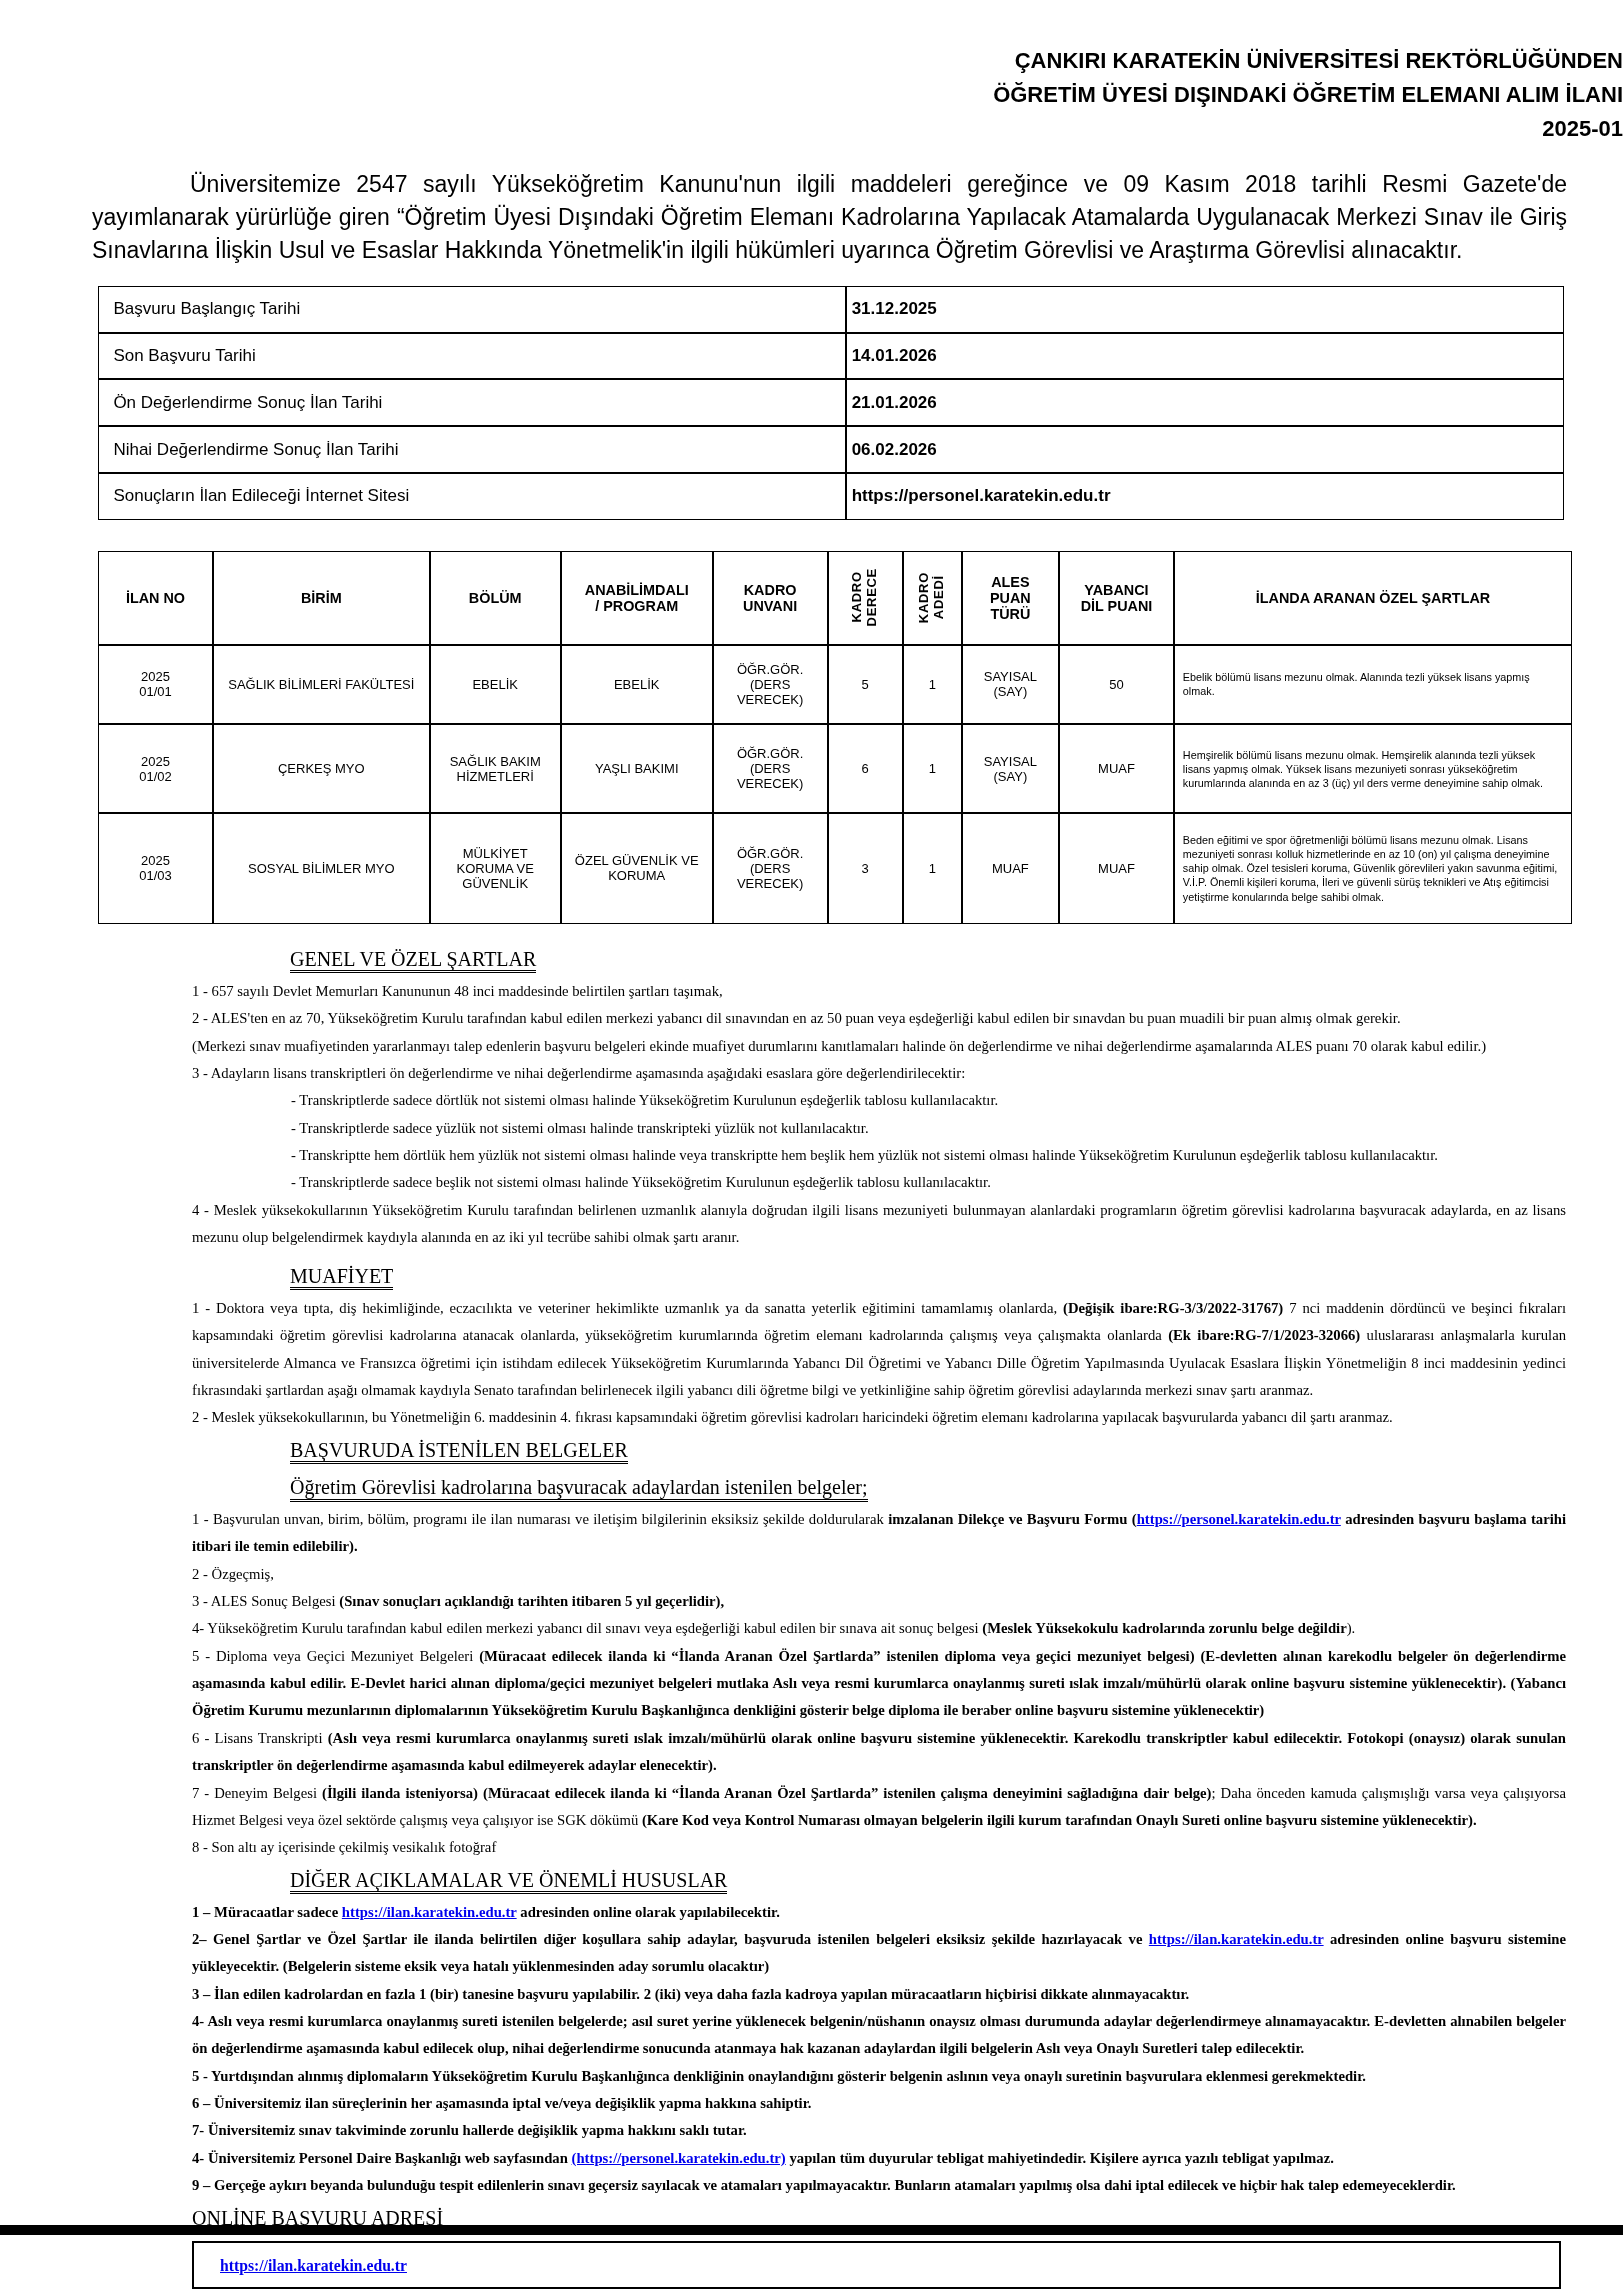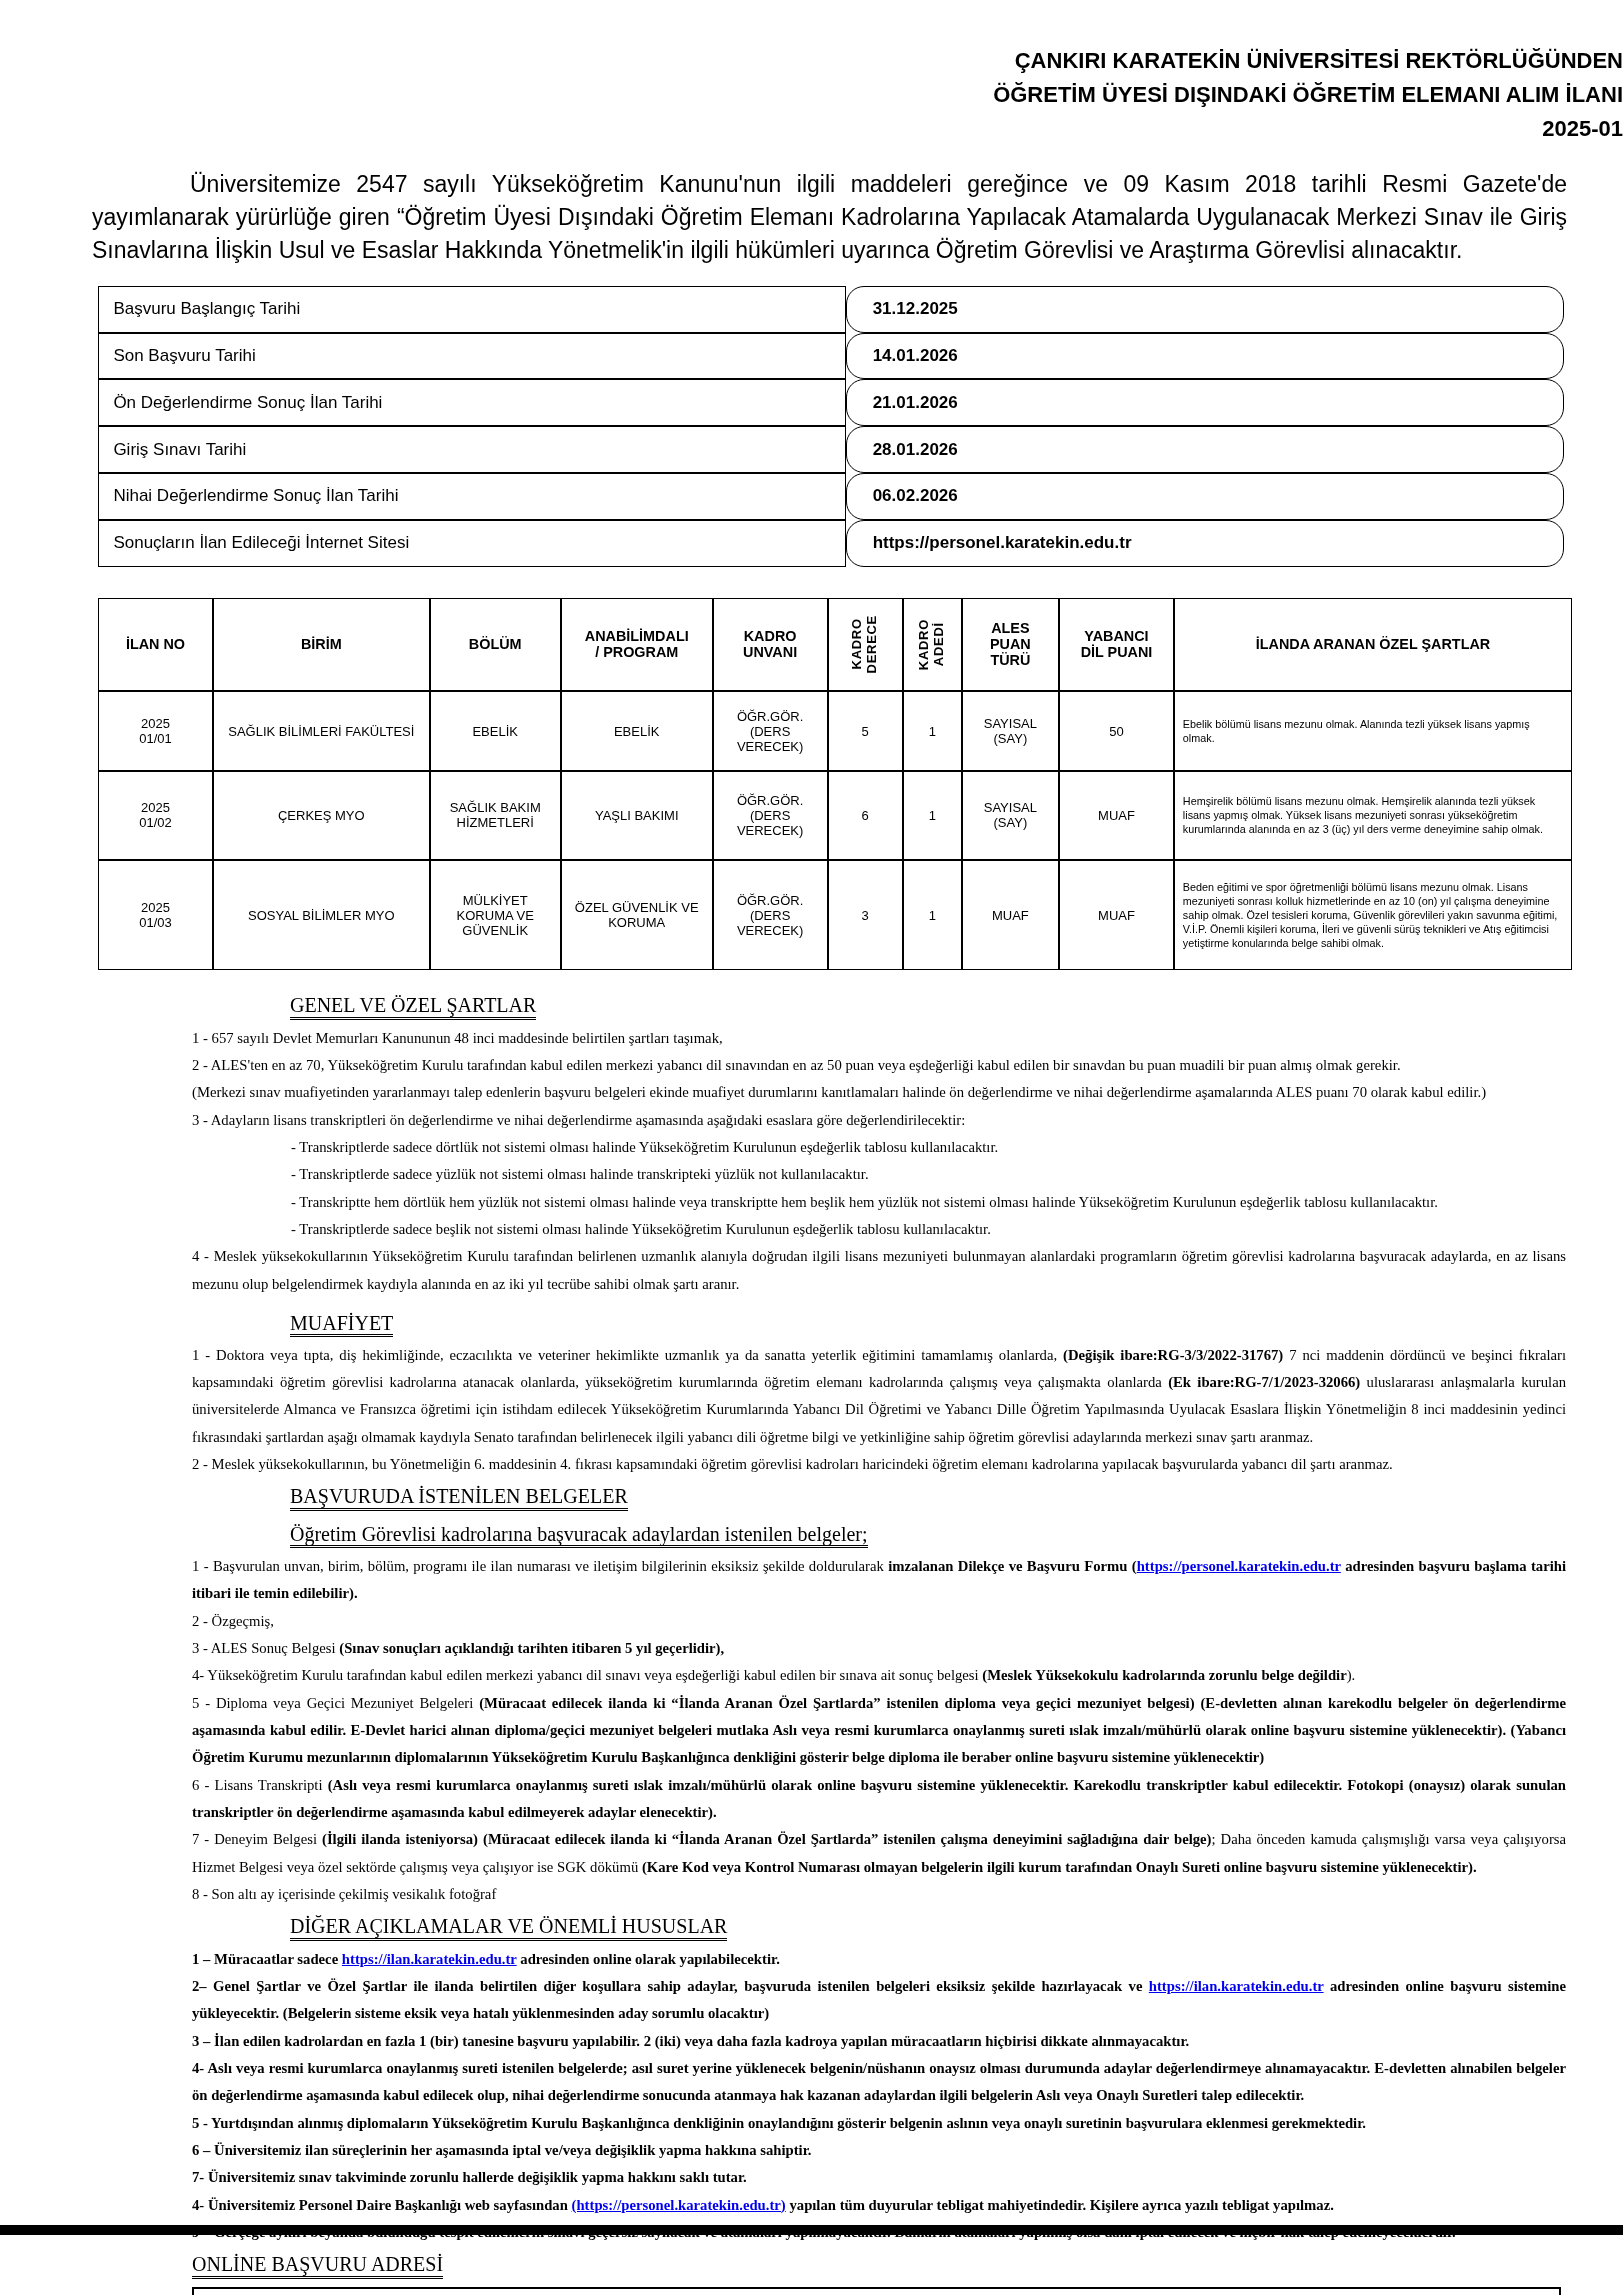--- a/index.html
+++ b/index.html
@@ -22,21 +22,21 @@
   
   table{border-collapse:separate;border-spacing:0;}
   .dates-table{margin:19.6px 0 0 98px;width:1466px;table-layout:fixed;}
   .dates-table td{
     border:1.3px solid #000;
     font-size:17px;
     height:37px;
     padding:3.9px 6.5px 3.9px 14.4px;
     vertical-align:middle;
   }
-  .dates-table td.val{font-weight:bold;padding-left:26px;border-radius:18px;}
+  .dates-table td.val{font-weight:bold;padding-left:5px;}
   
   .pos-table{margin:31px 0 0 98px;width:1474px;table-layout:fixed;}
   .pos-table th,.pos-table td{
     border:1.3px solid #000;
     vertical-align:middle;text-align:center;
     padding:3.9px 3.9px;
     overflow:hidden;
   }
   .pos-table th{font-size:14.4px;font-weight:bold;height:84px;}
   .pos-table td{font-size:13px;}
@@ -114,24 +114,20 @@
         <td>Başvuru Başlangıç Tarihi</td>
         <td class="val">31.12.2025</td>
       </tr>
       <tr>
         <td>Son Başvuru Tarihi</td>
         <td class="val">14.01.2026</td>
       </tr>
       <tr>
         <td>Ön Değerlendirme Sonuç İlan Tarihi</td>
         <td class="val">21.01.2026</td>
-      </tr>
-      <tr>
-        <td>Giriş Sınavı Tarihi</td>
-        <td class="val">28.01.2026</td>
       </tr>
       <tr>
         <td>Nihai Değerlendirme Sonuç İlan Tarihi</td>
         <td class="val">06.02.2026</td>
       </tr>
       <tr>
         <td>Sonuçların İlan Edileceği İnternet Sitesi</td>
         <td class="val">https://personel.karatekin.edu.tr</td>
       </tr>
     </tbody>

